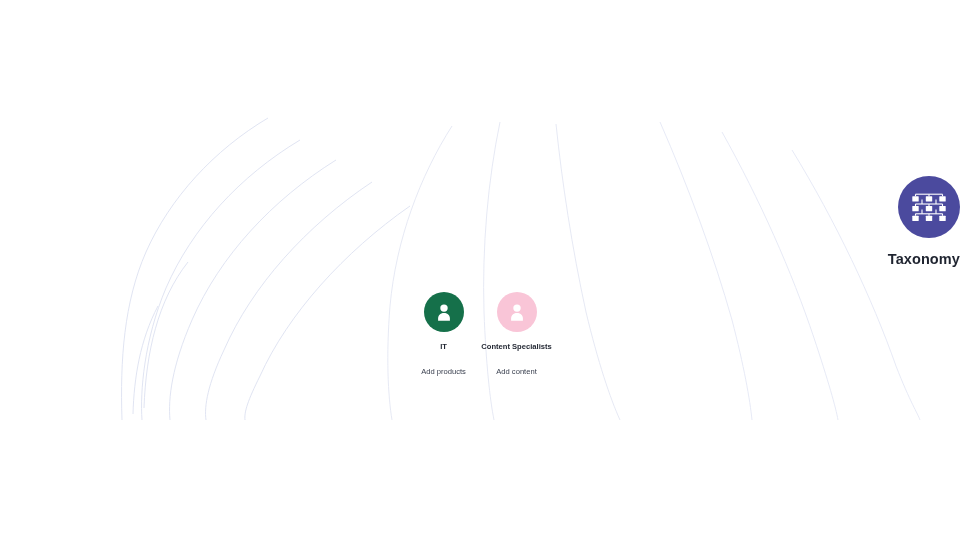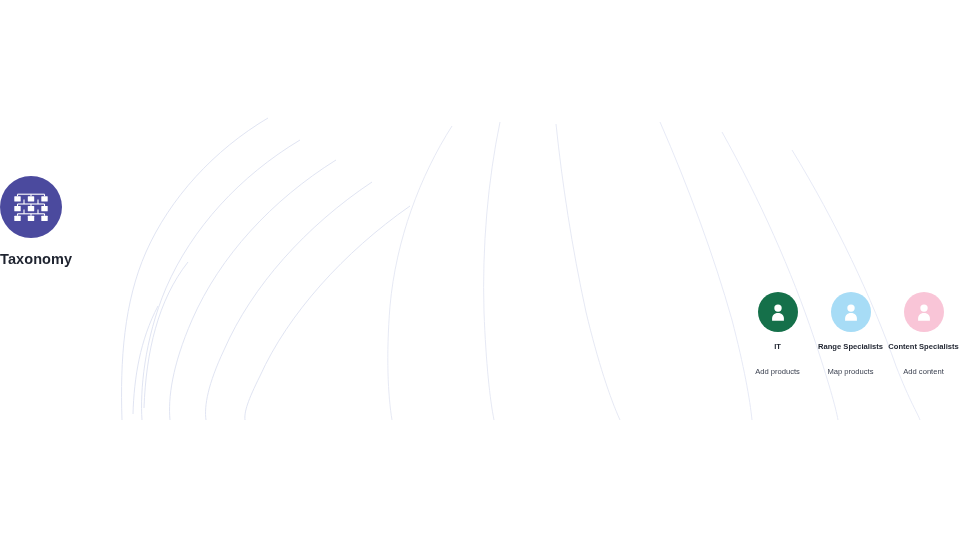--- a/index.html
+++ b/index.html
@@ -35,21 +35,21 @@
   }
 
   
   .hub {
     position: absolute;
     left: 0;
     top: 176px;
     width: 960px;
     display: flex;
     flex-direction: column;
-    align-items: flex-start;
+    align-items: flex-end;
   }
   .hub-circle {
     width: 62px;
     height: 62px;
     border-radius: 50%;
     display: flex;
     align-items: center;
     justify-content: center;
   }
   .hub-label {
@@ -61,21 +61,21 @@
     line-height: 1;
   }
 
   
   .personas {
     position: absolute;
     left: 0;
     top: 292px;
     width: 960px;
     display: flex;
-    justify-content: flex-end;
+    justify-content: center;
     align-items: flex-start;
   }
   .persona {
     width: 73px;
     display: flex;
     flex-direction: column;
     align-items: center;
     text-align: center;
   }
   .persona-circle {
@@ -171,30 +171,20 @@
       <div class="persona-circle" style="background: rgb(21, 112, 74);">
         <svg width="20" height="20" viewBox="0 0 20 20" xmlns="http://www.w3.org/2000/svg">
           <circle cx="10" cy="6.1" r="3.7" fill="#ffffff"></circle>
           <path d="M 10,11.0 c -4.0,0 -5.9,2.6 -5.9,5.6 v 2.2 h 11.8 v -2.2 c 0,-3.0 -1.9,-5.6 -5.9,-5.6 z" fill="#ffffff"></path>
         </svg>
       </div>
       <div class="persona-title">IT</div>
       <div class="persona-sub nowrap">Add products</div>
     </div>
 
-    <div class="persona">
-      <div class="persona-circle" style="background: rgb(167, 220, 246);">
-        <svg width="20" height="20" viewBox="0 0 20 20" xmlns="http://www.w3.org/2000/svg">
-          <circle cx="10" cy="6.1" r="3.7" fill="#ffffff"></circle>
-          <path d="M 10,11.0 c -4.0,0 -5.9,2.6 -5.9,5.6 v 2.2 h 11.8 v -2.2 c 0,-3.0 -1.9,-5.6 -5.9,-5.6 z" fill="#ffffff"></path>
-        </svg>
-      </div>
-      <div class="persona-title">Range Specialists</div>
-      <div class="persona-sub nowrap">Map products</div>
-    </div>
 
     <div class="persona">
       <div class="persona-circle" style="background: rgb(249, 197, 215);">
         <svg width="20" height="20" viewBox="0 0 20 20" xmlns="http://www.w3.org/2000/svg">
           <circle cx="10" cy="6.1" r="3.7" fill="#ffffff"></circle>
           <path d="M 10,11.0 c -4.0,0 -5.9,2.6 -5.9,5.6 v 2.2 h 11.8 v -2.2 c 0,-3.0 -1.9,-5.6 -5.9,-5.6 z" fill="#ffffff"></path>
         </svg>
       </div>
       <div class="persona-title">Content Specialists</div>
       <div class="persona-sub nowrap">Add content</div>

